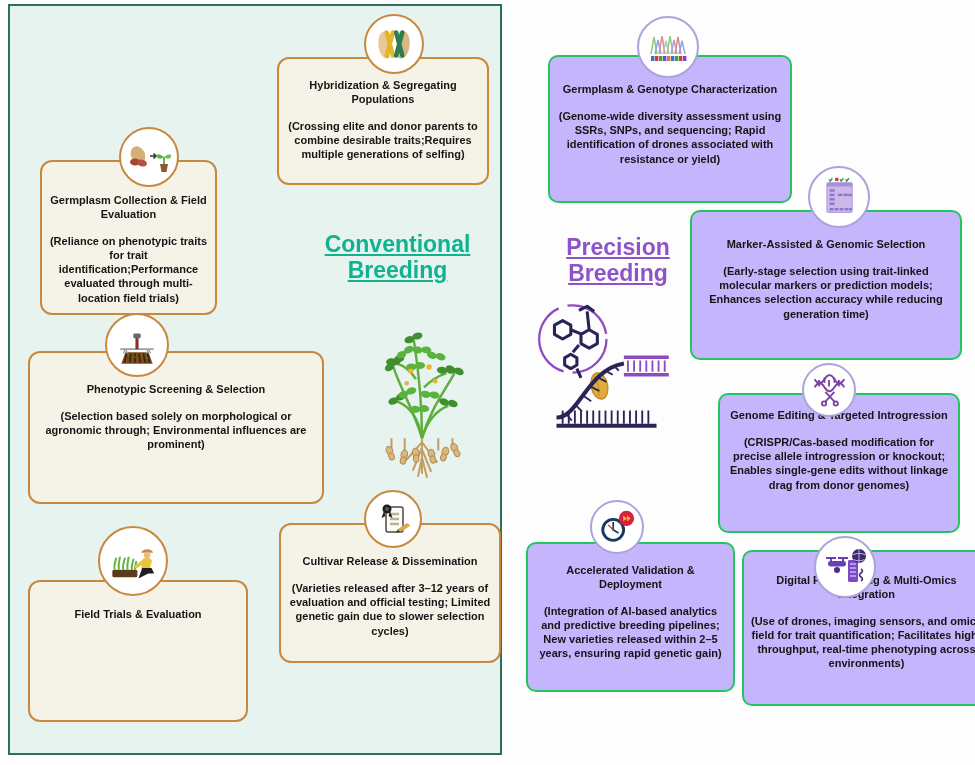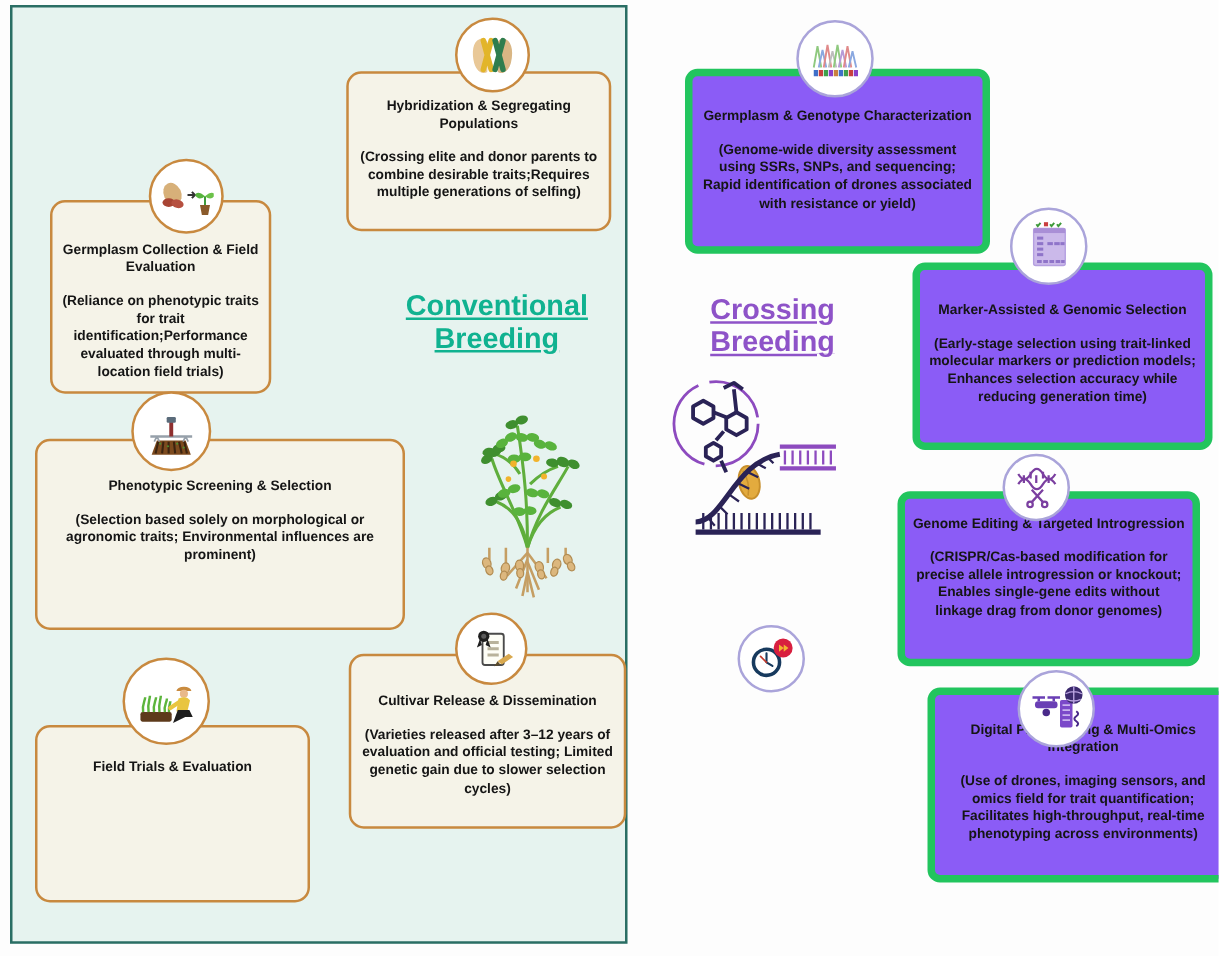--- a/index.html
+++ b/index.html
@@ -9,21 +9,21 @@
   }
   .panel-left{
     position:absolute;left:8px;top:4px;width:494px;height:751px;
     background:#e6f3ef;border:2px solid #2a6e64;box-sizing:border-box;
   }
   .box{
     position:absolute;box-sizing:border-box;border-radius:12px;
     padding:10px 6px 8px 6px;z-index:1;
   }
   .box-left{background:#f5f3e8;border:2px solid #c8893f;}
-  .box-right{background:#8b5cf6;border:6px solid #22c55e;border-radius:10px;}
+  .box-right{background:#c4b5fd;border:2px solid #22c55e;border-radius:10px;}
   .box-title{
     font-weight:bold;font-size:11px;line-height:1.25;text-align:center;color:#151515;
   }
   .box-body{
     font-weight:bold;font-size:11px;line-height:1.3;text-align:center;color:#151515;
     margin-top:12px;
   }
   .icon-circle{
     position:absolute;border-radius:50%;background:#ffffff;z-index:2;
     display:flex;align-items:center;justify-content:center;box-sizing:border-box;
@@ -71,21 +71,21 @@
       <path d="M23 19 h6 m-2.5 -2.5 l2.5 2.5 l-2.5 2.5" stroke="#333" stroke-width="1.6" fill="none"></path>
       <path d="M33 27 h8 l-1.5 8 h-5 z" fill="#8a5a2b"></path>
       <path d="M37 27 v-7" stroke="#3f9a3b" stroke-width="1.6" fill="none"></path>
       <path d="M37 20 q-6 -5 -8 -1 q3 5 8 1 Z" fill="#58b43e"></path>
       <path d="M37 20 q6 -5 8 -1 q-3 5 -8 1 Z" fill="#6cc24a"></path>
     </svg>
   </div>
 
   <div class="box box-left" style="left:28px;top:351px;width:296px;min-height:153px;padding-top:30px;">
     <div class="box-title">Phenotypic Screening &amp; Selection</div>
-    <div class="box-body">(Selection based solely on morphological or agronomic traits; Environmental influences are prominent)</div>
+    <div class="box-body">(Selection based solely on morphological or agronomic through; Environmental influences are prominent)</div>
   </div>
   <div class="icon-circle ic-left" style="left:105px;top:313px;width:64px;height:64px;">
     <svg width="46" height="42" viewBox="0 0 44 40">
       <path d="M7 38 L37 38 L33 27 L11 27 Z" fill="#7c4a1e"></path>
       <path d="M12 28 L10 37 M16 28 L15 37 M20 28 L20 37 M24 28 L25 37 M28 28 L30 37 M32 28 L34 37" stroke="#3c2410" stroke-width="1.6"></path>
       <path d="M13 29 l1 1 M19 31 l1 1 M26 29 l1 1 M31 32 l1 1" stroke="#4f8f2f" stroke-width="1.4"></path>
       <path d="M6 24 H38" stroke="#96a0aa" stroke-width="1.8"></path>
       <path d="M11 24 L9 28 M11 24 L13 28 M33 24 L31 28 M33 24 L35 28" stroke="#96a0aa" stroke-width="1.3" fill="none"></path>
       <rect x="20.5" y="13" width="3" height="11" fill="#8e2f2f"></rect>
       <rect x="18.5" y="9" width="7" height="4.5" rx="1" fill="#5a6b7a"></rect>
@@ -177,21 +177,21 @@
         <use href="#pn" transform="translate(19,143) rotate(-20)"></use>
         <use href="#pn" transform="translate(32,147) rotate(12)"></use>
         <use href="#pn" transform="translate(44,145) rotate(-5)"></use>
         <use href="#pn" transform="translate(60,146) rotate(-14)"></use>
         <use href="#pn" transform="translate(72,144) rotate(18)"></use>
         <use href="#pn" transform="translate(83,140) rotate(-26)"></use>
       </g>
     </svg>
   </div>
 
-  <div class="side-title title-prec">Crossing Breeding</div>
+  <div class="side-title title-prec">Precision Breeding</div>
 
   <div class="illus" style="left:532px;top:296px;">
     <svg width="148" height="138" viewBox="0 0 145 135">
       <circle cx="40" cy="42" r="33" fill="none" stroke="#8d4bbf" stroke-width="2.2" stroke-dasharray="52 9 80 9"></circle>
       <g stroke="#2a2356" stroke-width="3" fill="none" stroke-linejoin="round">
         <path d="M30 24 l8 4.5 v9 l-8 4.5 l-8 -4.5 v-9 z"></path>
         <path d="M56 33 l8 4.5 v9 l-8 4.5 l-8 -4.5 v-9 z"></path>
         <path d="M38 57 l6 3.5 v7 l-6 3.5 l-6 -3.5 v-7 z"></path>
         <path d="M38 33 L48 37 M40 55 L46 48 M46 14 l8 -4 l7 5 M54 15 L56 33"></path>
         <path d="M44 71 L48 80"></path>
@@ -236,21 +236,21 @@
           <rect x="17" y="29" width="3.4" height="5" fill="#8a3fc9"></rect>
         <rect x="21" y="29" width="3.4" height="5" fill="#c9803f"></rect>
           <rect x="25" y="29" width="3.4" height="5" fill="#3f6fc9"></rect>
         <rect x="29" y="29" width="3.4" height="5" fill="#3fa04a"></rect>
           <rect x="33" y="29" width="3.4" height="5" fill="#c93f3f"></rect>
         <rect x="37" y="29" width="3.4" height="5" fill="#8a3fc9"></rect>
       </g>
     </svg>
   </div>
 
-  <div class="box box-right" style="left:730px;top:210px;width:240px;min-height:150px;padding-top:26px;">
+  <div class="box box-right" style="left:690px;top:210px;width:272px;min-height:150px;padding-top:26px;">
     <div class="box-title">Marker-Assisted &amp; Genomic Selection</div>
     <div class="box-body">(Early-stage selection using trait-linked molecular markers or prediction models; Enhances selection accuracy while reducing generation time)</div>
   </div>
   <div class="icon-circle ic-right" style="left:808px;top:166px;width:62px;height:62px;">
     <svg width="44" height="44" viewBox="0 0 40 40">
       <g stroke-width="1.4" fill="none">
         <path d="M11 4 l1 1.4 l2 -2.4" stroke="#3f9a3b"></path>
         <path d="M21 4 l1 1.4 l2 -2.4" stroke="#3f9a3b"></path>
         <path d="M26 4 l1 1.4 l2 -2.4" stroke="#3f9a3b"></path>
         <rect x="16.5" y="2.5" width="3" height="3" fill="#c93f3f" stroke="none"></rect>
@@ -286,20 +286,24 @@
         <path d="M11 9 v7 M17 6 v6 M22 9 v7 M28 6 v6 M33 9 v7"></path>
       </g>
       <g stroke="#7b3fa0" stroke-width="2" fill="none">
         <path d="M18 22 L28 33 M28 22 L18 33"></path>
         <circle cx="16.5" cy="35" r="2.4"></circle>
           <circle cx="29.5" cy="35" r="2.4"></circle>
       </g>
     </svg>
   </div>
 
+  <div class="box box-right" style="left:526px;top:542px;width:209px;min-height:150px;padding-top:20px;">
+    <div class="box-title">Accelerated Validation &amp; Deployment</div>
+    <div class="box-body">(Integration of AI-based analytics and predictive breeding pipelines; New varieties released within 2–5 years, ensuring rapid genetic gain)</div>
+  </div>
   <div class="icon-circle ic-right" style="left:590px;top:500px;width:54px;height:54px;">
     <svg width="40" height="38" viewBox="0 0 40 40">
       <circle cx="16" cy="23" r="11" fill="#ffffff" stroke="#173a5e" stroke-width="3"></circle>
       <path d="M16 23 L16 15.5 M16 23 L21 26" stroke="#173a5e" stroke-width="1.8" stroke-linecap="round"></path>
       <path d="M16 23 L11 18" stroke="#c0392b" stroke-width="1.4" stroke-linecap="round"></path>
       <circle cx="30" cy="11" r="8" fill="#d81f3f"></circle>
       <path d="M26.5 8 l4 3 l-4 3 z M30.5 8 l4 3 l-4 3 z" fill="#f2b431"></path>
     </svg>
   </div>
 

